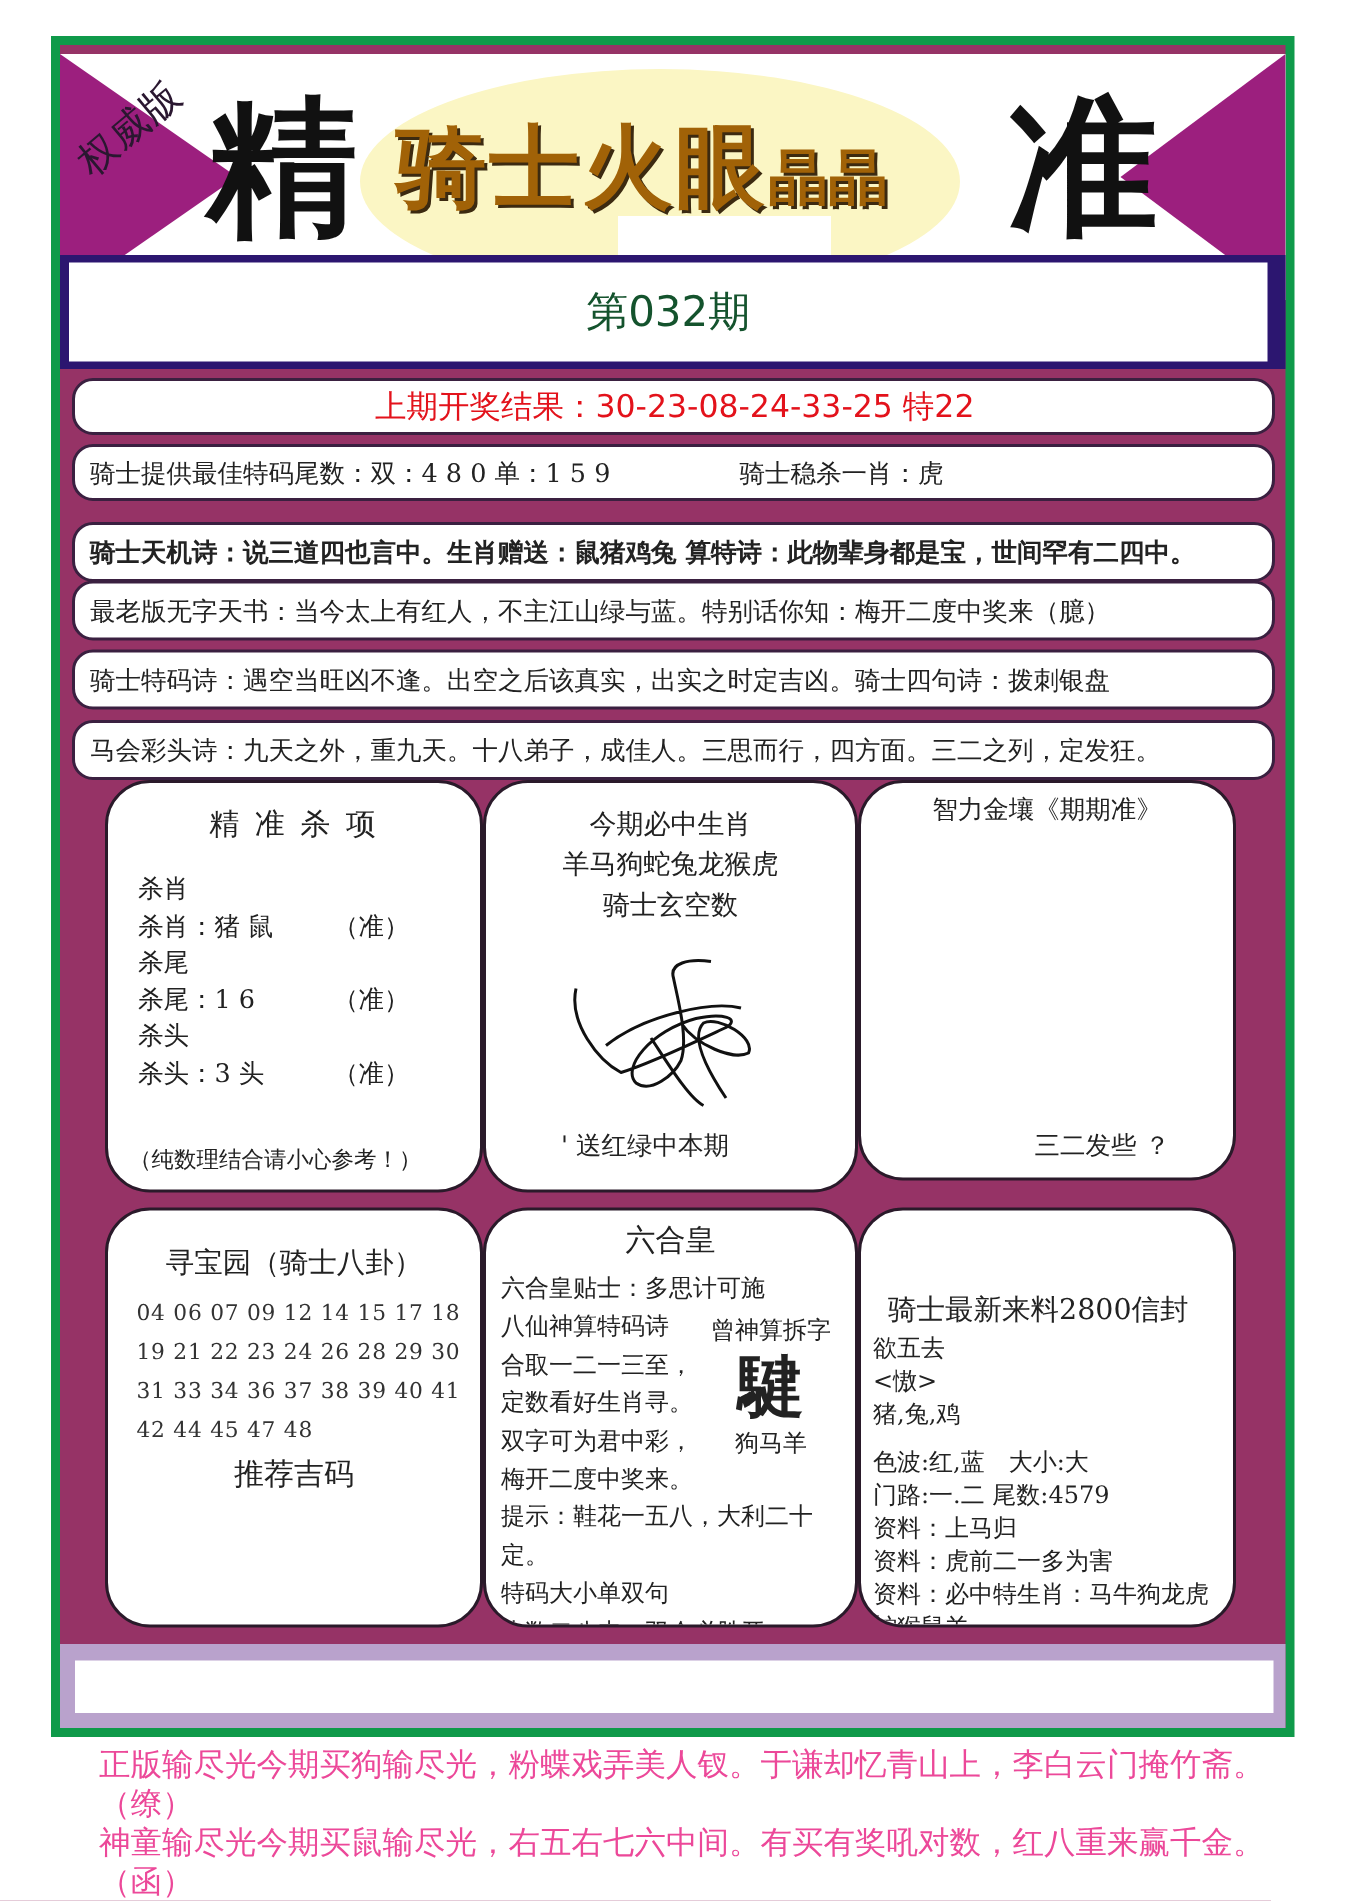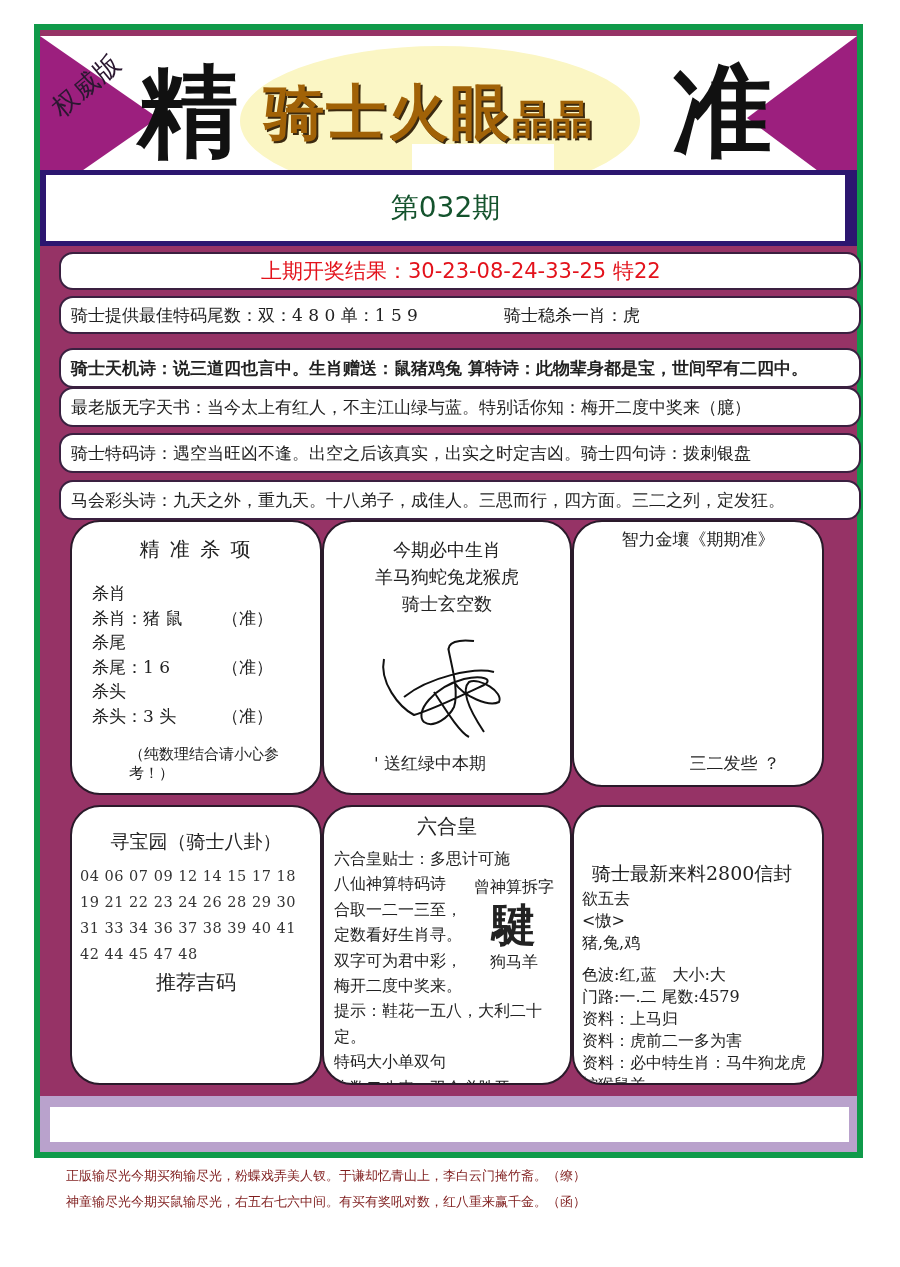--- a/index.html
+++ b/index.html
@@ -67,21 +67,21 @@
     .issue-inner {
       width: 100%; height: 100%; background: #fff;
       display: flex; align-items: center; justify-content: center;
       font-family: "DejaVu Sans", sans-serif; font-size: 28px; color: #14532d;
     }
 
     .pill {
       position: absolute; left: 8px; width: 802px; background: #fff;
       border: 2px solid #3a2040; border-radius: 14px;
       font-family: "DejaVu Serif", serif; font-size: 17px; color: #222;
-      display: flex; align-items: center; padding-left: 10px; white-space: nowrap; overflow: hidden; margin-left: 11px;
+      display: flex; align-items: center; padding-left: 10px; white-space: nowrap; overflow: hidden;
     }
     .result {
       color: #e3121b; font-family: "DejaVu Sans", sans-serif; font-size: 21px;
       padding-left: 190px;
     }
     .gap { display: inline-block; width: 86px; }
 
     
     .box {
       position: absolute; background: #fff; border: 2px solid #2a1a2a; border-radius: 30px;
@@ -91,29 +91,29 @@
     .b1 { left: 30px; top: 490px; width: 252px; height: 275px; }
     .b2 { left: 282px; top: 490px; width: 250px; height: 275px; }
     .b3 { left: 532px; top: 490px; width: 252px; height: 267px; }
     .b4 { left: 30px; top: 775px; width: 252px; height: 280px; }
     .b5 { left: 282px; top: 775px; width: 250px; height: 280px; }
     .b6 { left: 532px; top: 775px; width: 252px; height: 280px; }
 
     .kill-list { padding: 18px 0 0 20px; font-size: 17px; line-height: 24.5px; }
     .kill-row { display: flex; }
     .kill-row .v { width: 112px; }
-    .foot-note { position: absolute; left: 14px; bottom: 10px; font-size: 15px; margin-left: 43px; }
+    .foot-note { position: absolute; left: 14px; bottom: 10px; font-size: 15px; }
 
     .center-lines { padding-top: 14px; text-align: center; font-size: 18px; line-height: 27px; }
     .scribble { position: absolute; left: 50px; top: 115px; }
     .b2-foot { position: absolute; left: 50px; bottom: 18px; font-size: 17px; }
 
     .b3-foot { position: absolute; right: 42px; bottom: 10px; font-size: 17px; }
 
-    .nums { padding: 8px 10px 0 8px; font-size: 14.5px; line-height: 26px; letter-spacing: 0.5px; color: #333; }
+    .nums { padding: 8px 10px 0 19px; font-size: 14.5px; line-height: 26px; letter-spacing: 0.5px; color: #333; }
     .rec-title { text-align: center; font-size: 20px; margin: 2px 0 4px; }
     .rec-nums { padding-left: 10px; font-size: 17px; line-height: 30px; letter-spacing: 1px; }
 
     .b5-text { padding: 6px 0 0 10px; font-size: 16px; line-height: 25.4px; }
     .b5-side { position: absolute; left: 135px; top: 70px; width: 110px; text-align: center; }
     .b5-side .s1 { font-size: 16px; }
     .b5-side .s2 { font-size: 44px; line-height: 54px; font-weight: bold; font-family: "DejaVu Sans", sans-serif; }
     .b5-side .s3 { font-size: 16px; }
 
     .b6-text { padding: 15px 0 0 8px; font-size: 16px; line-height: 22px; margin-top: 40px; }
@@ -121,21 +121,21 @@
     .sp { height: 10px; }
 
     .bottom-bar {
       position: absolute; left: 0; top: 1066px; width: 817px; height: 56px;
       background: #b9a2cc; padding: 11px 8px 10px 10px;
     }
     .bottom-inner { width: 100%; height: 100%; background: #fff; }
 
     .footer {
       position: absolute; left: 66px; top: 1164px; width: 780px;
-      font-family: Liberation Mono, monospace; font-size: 13px; line-height: 26px; color: #7f1d1d;
+      font-family: Liberation Sans, sans-serif; font-size: 21px; line-height: 26px; color: #ec4899;
     }
   </style>
 </head>
 <body>
 
 <div class="frame">
   <div class="inner">
 
     <div class="header">
       <div class="tri-left"></div>

